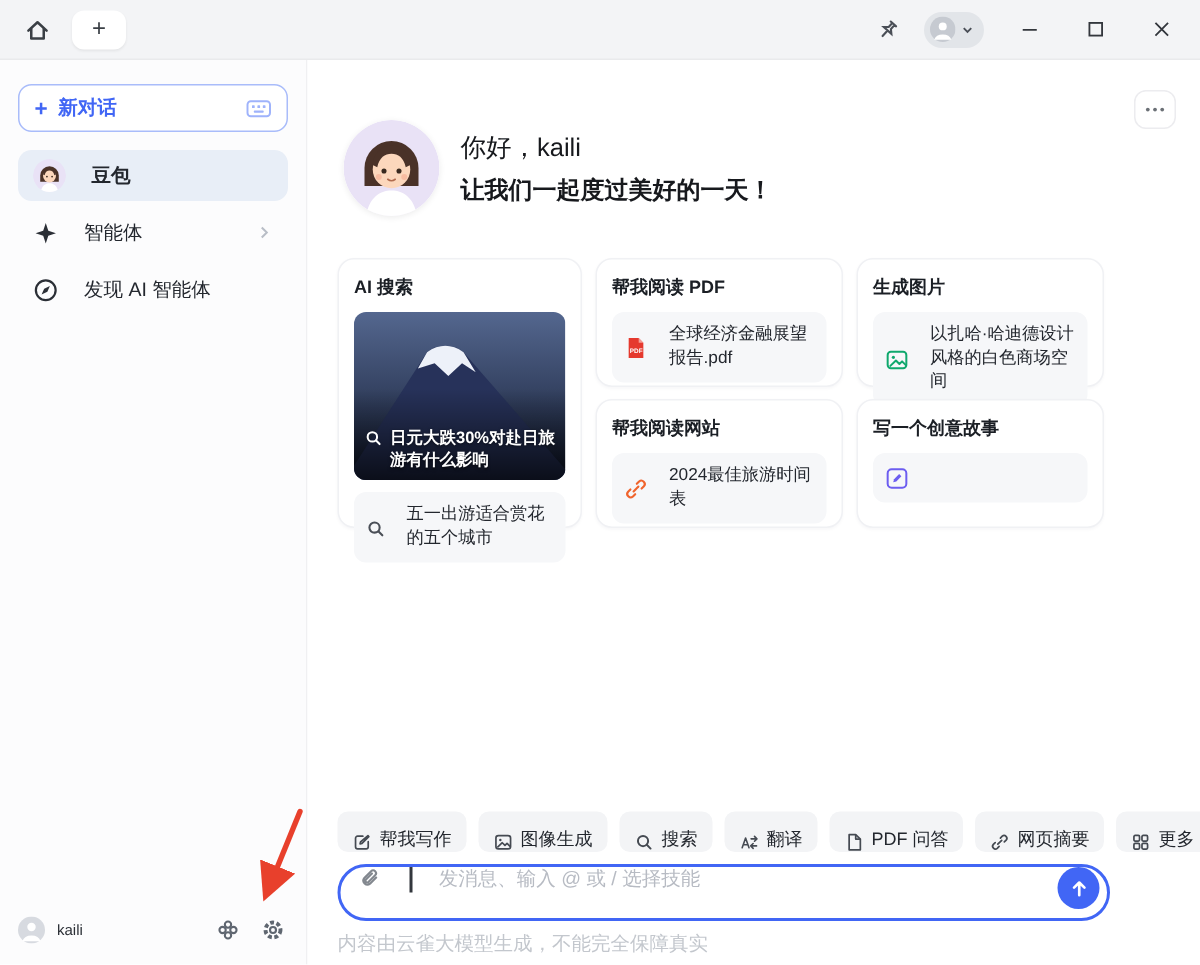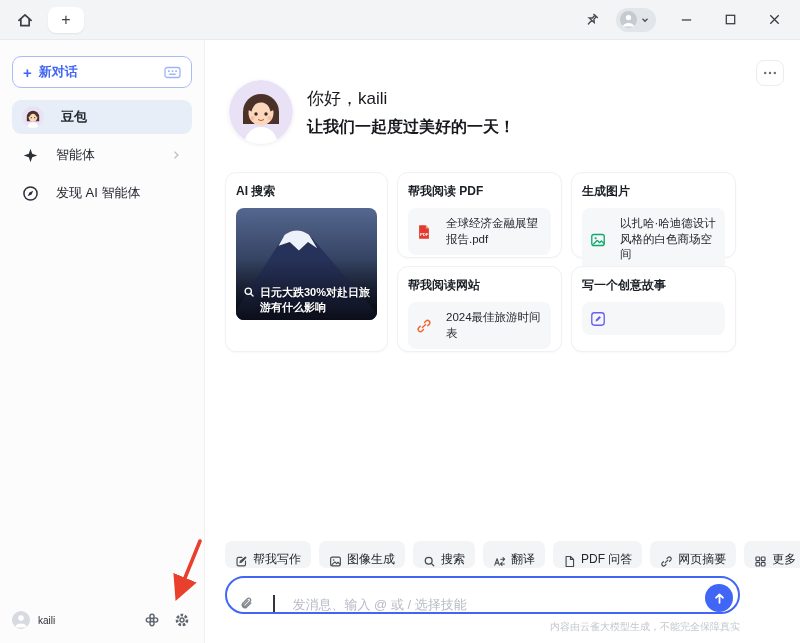--- a/index.html
+++ b/index.html
@@ -73,31 +73,31 @@
   .ic-dark{color:#4a4f57}.ic-white{color:#fff}.ic-green{color:#0fa86d}.ic-orange{color:#f0642d}.ic-purple{color:#6c5df0}
 
   
   .skills{position:absolute;top:501px;left:20px;display:flex;gap:8px}
   .chip{height:27px;background:#f3f4f6;border-radius:7px;display:flex;align-items:flex-end;
     gap:5px;padding:0 10px;font-size:12px;color:#23272e;cursor:pointer;white-space:nowrap}
   .chip .ch-icon{display:flex;color:#454a52}
 
   
   .inputbar{position:absolute;top:536px;left:20px;width:515px;height:38px;background:#fff;
-    border:2px solid #4166f5;border-radius:20px;display:flex;align-items:flex-end;
+    border:2px solid #4166f5;border-radius:20px;display:flex;align-items:flex-start;
     padding:0 5px 0 12px;gap:18px}
   .clip{display:flex;color:#83888f;cursor:pointer}
   .caret{width:1.5px;height:17px;background:#33373d}
   .chat-input{flex:1;border:none;outline:none;font-size:13px;color:#23272e;
     font-family:inherit;background:transparent}
   .chat-input::placeholder{color:#b7bbc3}
   .send-btn{width:28px;height:28px;border-radius:50%;background:#4166f5;border:none;
     display:flex;align-items:center;justify-content:center;cursor:pointer;flex:0 0 28px}
-  .disclaimer{position:absolute;top:580px;left:20px;width:515px;text-align:right;
-    font-size:10px;color:#c3c7cd}
+  .disclaimer{position:absolute;top:580px;left:20px;width:515px;text-align:left;
+    font-size:13px;color:#c3c7cd}
 
   
   .annotation{position:absolute;left:160px;top:535px;z-index:60;pointer-events:none}
   svg{display:block}
 </style>
 </head>
 <body>
 
 <div class="window">
 
@@ -304,20 +304,29 @@
             <div class="fuji-overlay">
               <span class="ci-icon ic-white">
                 <svg width="12" height="12" viewBox="0 0 16 16" fill="none" stroke="currentColor" stroke-width="1.8" stroke-linecap="round">
                     <circle cx="7" cy="7" r="4.2"></circle>
                     <line x1="10.3" y1="10.3" x2="13.4" y2="13.4"></line>
                   </svg>
               </span>
               <span>日元大跌30%对赴日旅游有什么影响</span>
             </div>
           </div>
+          <div class="card-item">
+            <span class="ci-icon ic-dark">
+              <svg width="13" height="13" viewBox="0 0 16 16" fill="none" stroke="currentColor" stroke-width="1.7" stroke-linecap="round">
+                  <circle cx="7" cy="7" r="4.2"></circle>
+                  <line x1="10.3" y1="10.3" x2="13.4" y2="13.4"></line>
+                </svg>
+            </span>
+            <span>五一出游适合赏花的五个城市</span>
+          </div>
         </div>
 
         <div class="card">
           <div class="card-title">帮我阅读 PDF</div>
           <div class="card-item">
             <span class="ci-icon">
               <svg width="16" height="16" viewBox="0 0 18 18">
                 <path d="M3.5 1.5 H11 L14.5 5 V16.5 H3.5 Z" fill="#e5392e"></path>
                 <path d="M11 1.5 V5 H14.5 Z" fill="#f49d95"></path>
                 <text x="4.4" y="13" font-size="4.8" font-weight="bold" fill="#fff" font-family="Liberation Sans, sans-serif">PDF</text>

